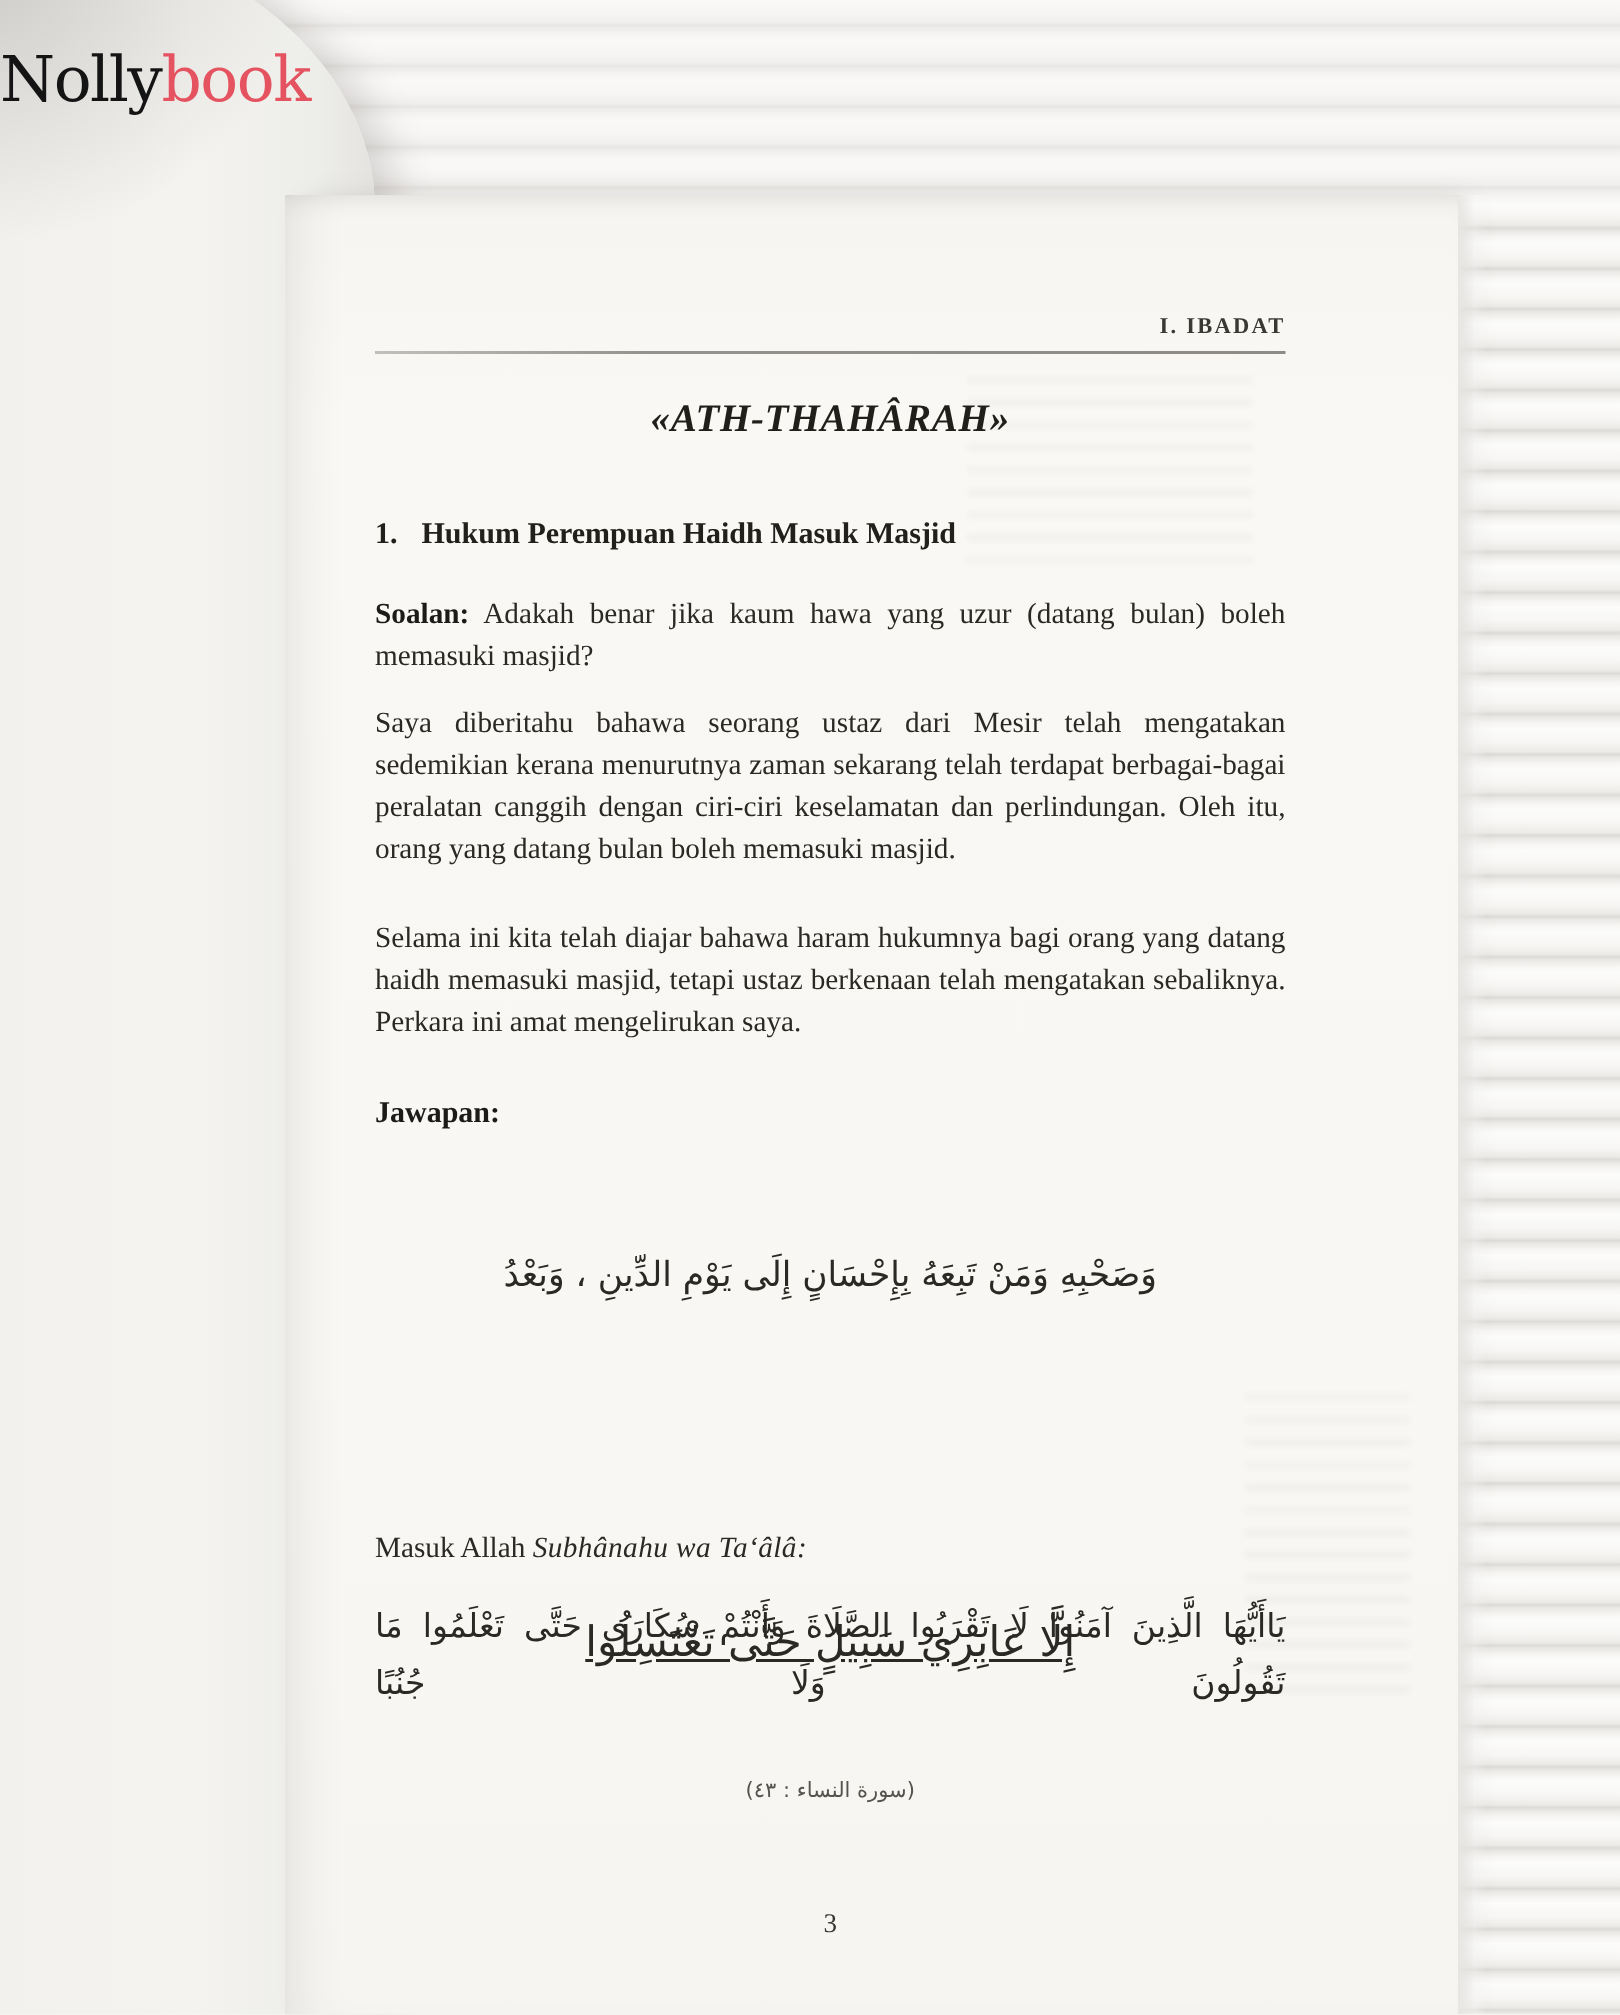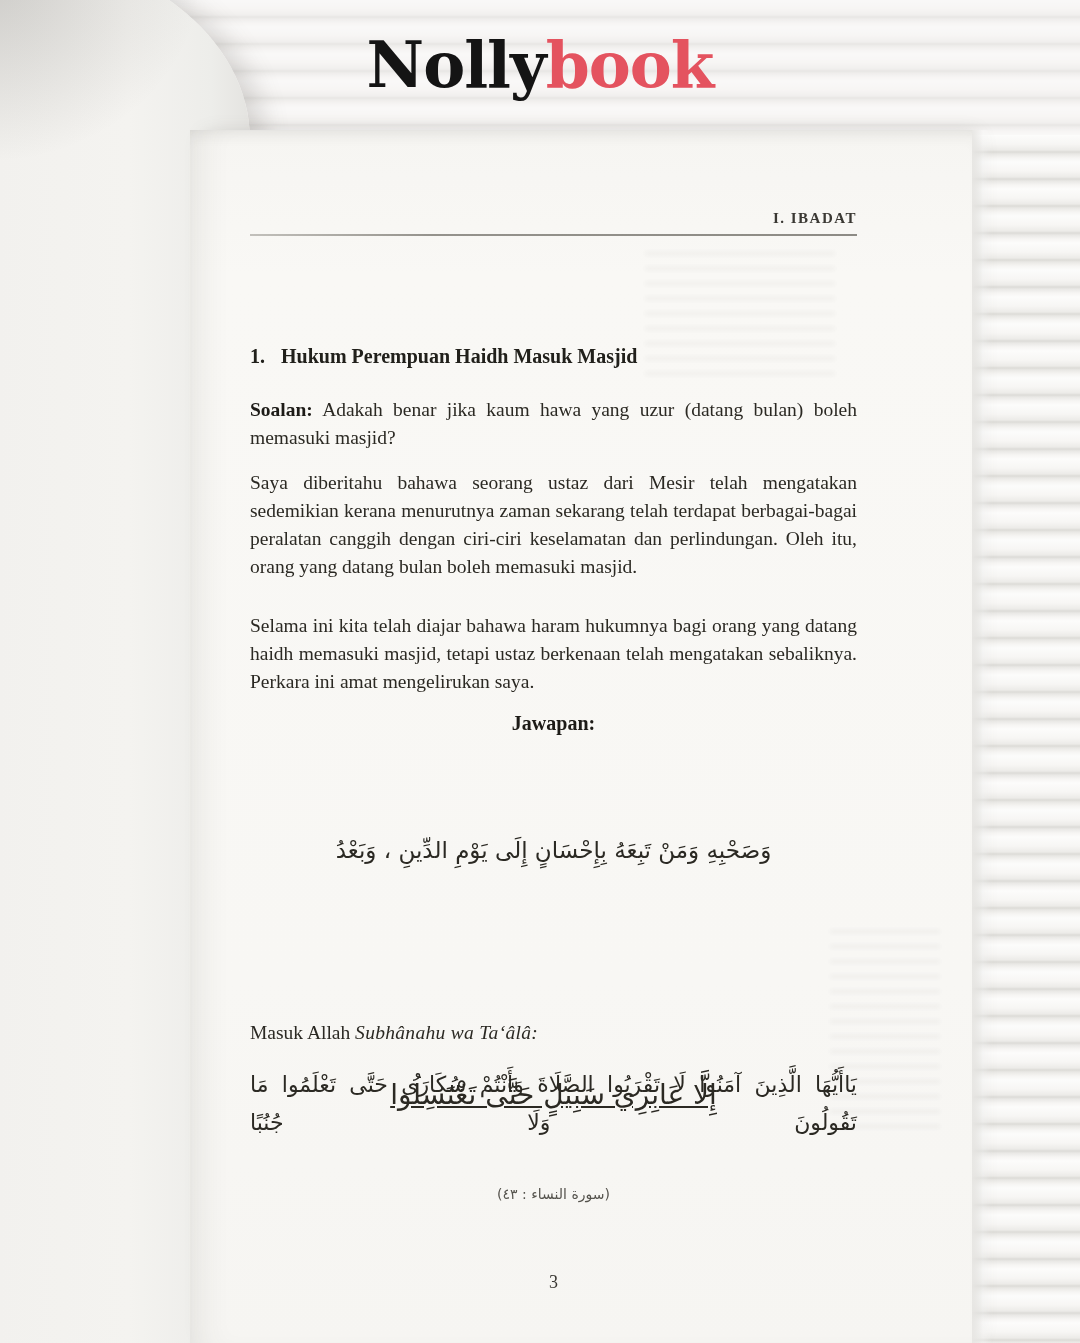--- a/index.html
+++ b/index.html
@@ -139,25 +139,24 @@
     text-align: justify;
     color: #2b2923;
   }
   .p-soalan  { top: 246px; }
   .p-two     { top: 319px; }
   .p-three   { top: 462px; }
   .p-four    { top: 744px; }
   .body-p b  { color: #1d1b17; }
 
   .answer-heading {
-    top: 562px;
+    top: 581px;
     font-weight: bold;
     font-size: 20px;
     color: #1d1b17;
-    text-align: center;
   }
 
   .arabic {
     direction: rtl;
     font-family: "DejaVu Sans", sans-serif;
     color: #2b2923;
   }
   .ar-justify { text-align: justify; text-align-last: justify; }
   .ar-center  { text-align: center; }
   .dua-1   { top: 622px; font-size: 23px; line-height: 40px; }
@@ -183,24 +182,23 @@
     font-size: 18px;
     color: #3a3833;
   }
 
   
   .watermark {
     position: absolute;
     top: 28px;
     left: 0;
     width: 100%;
-    text-align: center;
     font-family: "DejaVu Serif", serif;
-    font-weight: bold;
-    font-size: 63px;
+    font-weight: normal;
+    font-size: 42px;
     letter-spacing: -1px;
     z-index: 10;
   }
   .wm-prefix { color: #141414; }
   .wm-suffix { color: #e4535f; }
 </style>
 </head>
 <body>
 
 <div class="photo">
@@ -215,20 +213,21 @@
 
     <div class="ghost ghost1"></div>
     <div class="ghost ghost2"></div>
 
     <div class="content">
 
       <div class="running-header">I. IBADAT</div>
 
       <div class="header-rule"></div>
 
+      <div class="chapter-title">«ATH-THAHÂRAH»</div>
 
       <div class="section-heading">
         <span class="sec-num">1.</span><span class="sec-title">Hukum Perempuan Haidh Masuk Masjid</span>
       </div>
 
       <div class="body-p p-soalan">
         <b>Soalan:</b>
         <span>Adakah benar jika kaum hawa yang uzur (datang bulan) boleh memasuki masjid?</span>
       </div>
 

